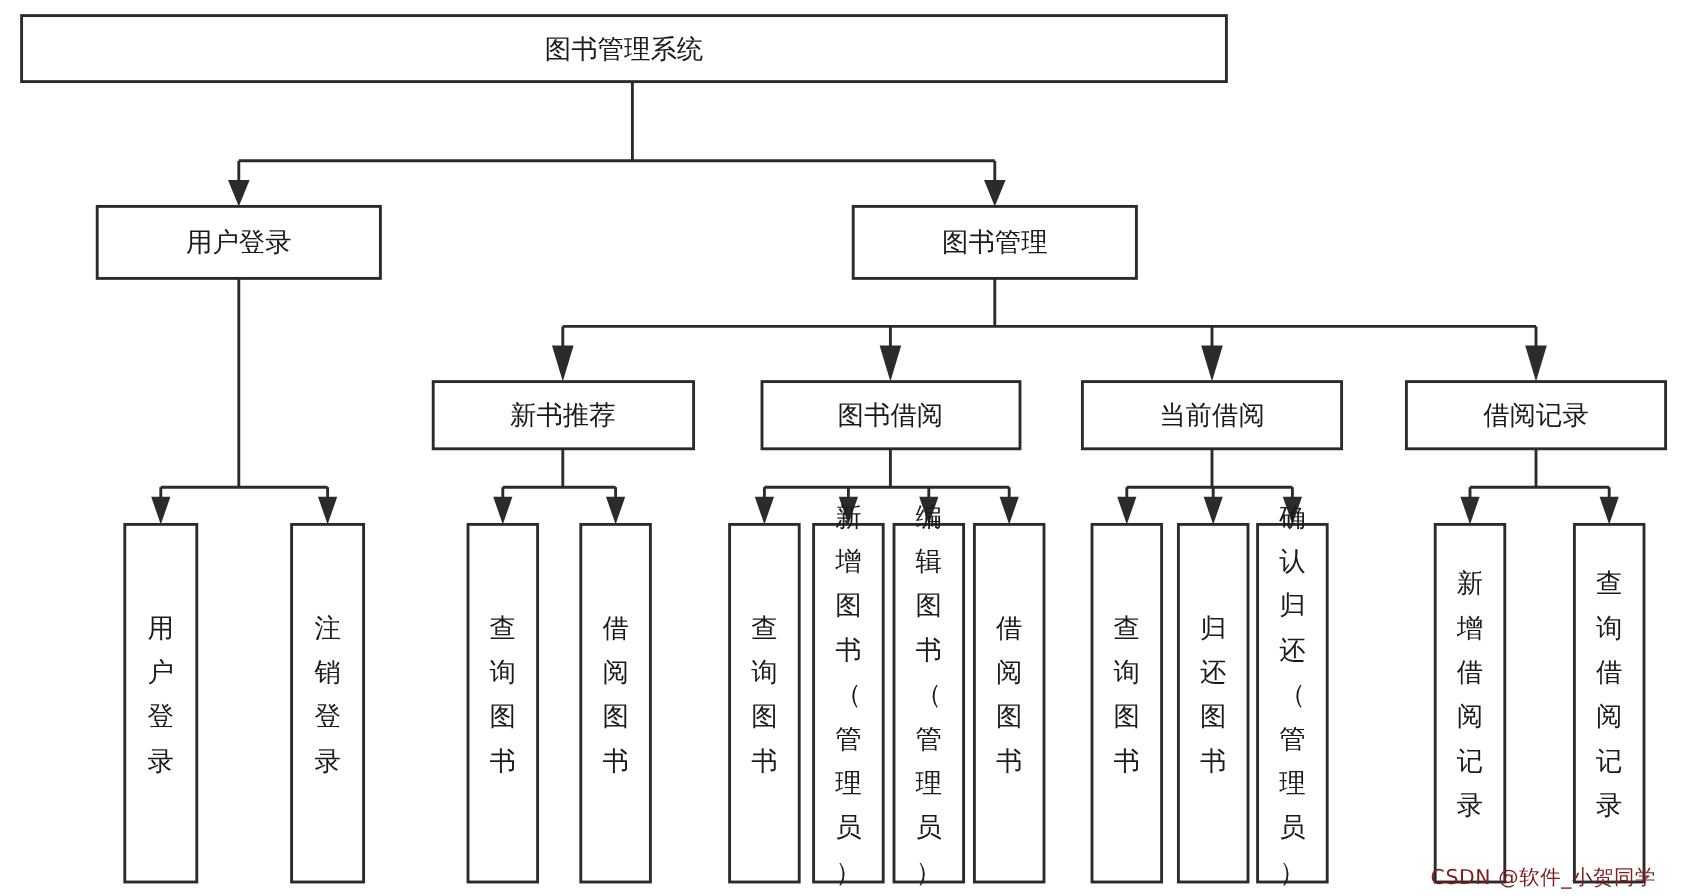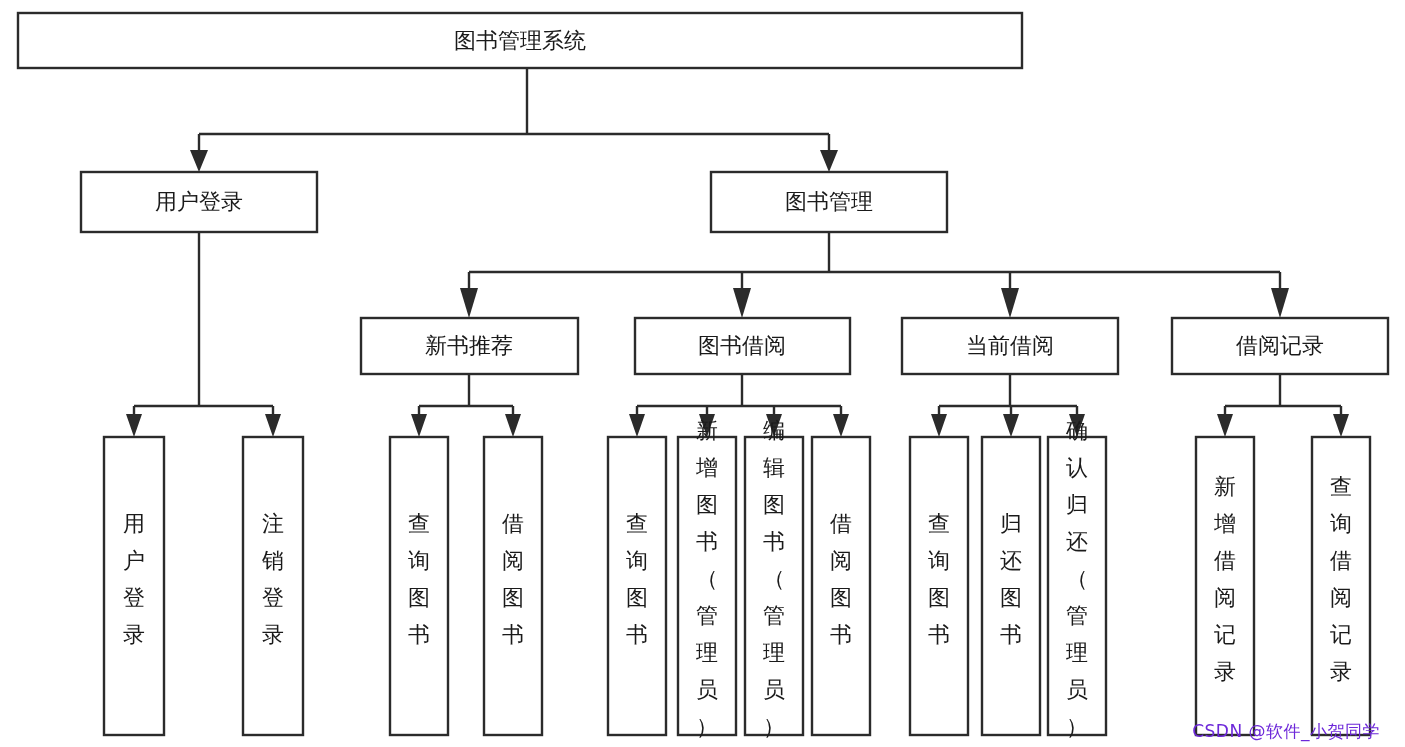--- a/index.html
+++ b/index.html
@@ -55,21 +55,21 @@
   .arrow-head {
     fill: #2b2b2b;
     stroke: none;
   }
   .watermark {
     position: absolute;
     right: 8px;
     bottom: 4px;
     font-family: "DejaVu Sans", "Liberation Sans", sans-serif;
     font-size: 17px;
-    color: #6d28d9;
+    color: #7f1d1d;
     letter-spacing: 0.5px;
     white-space: nowrap;
     user-select: none;
   }
 </style>
 </head>
 <body>
 
 <div id="diagram-root">
 

